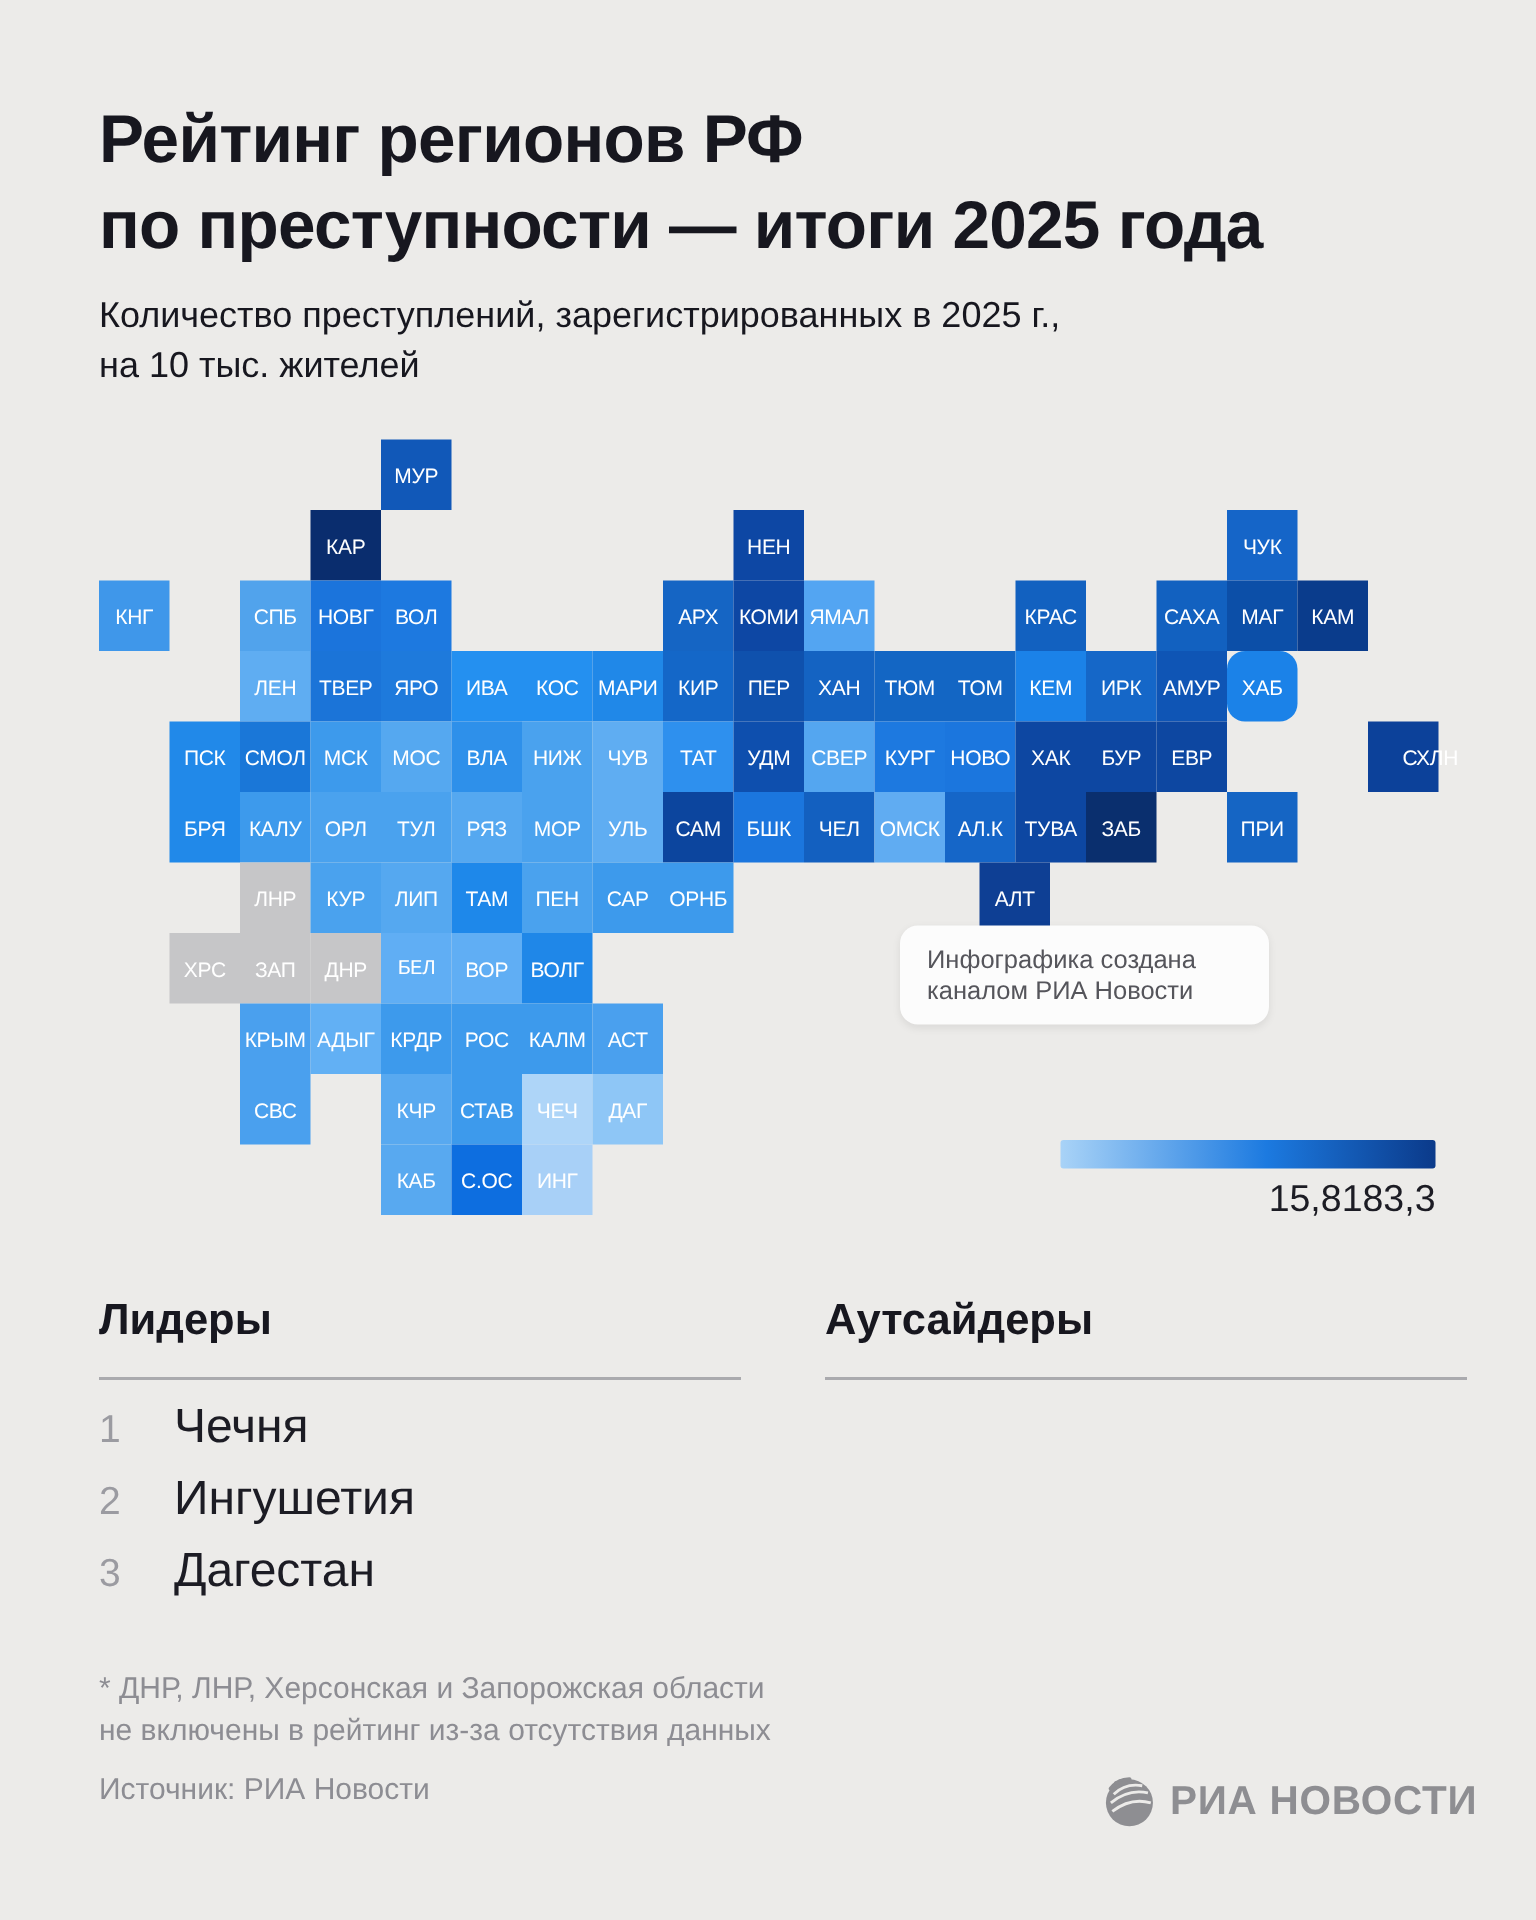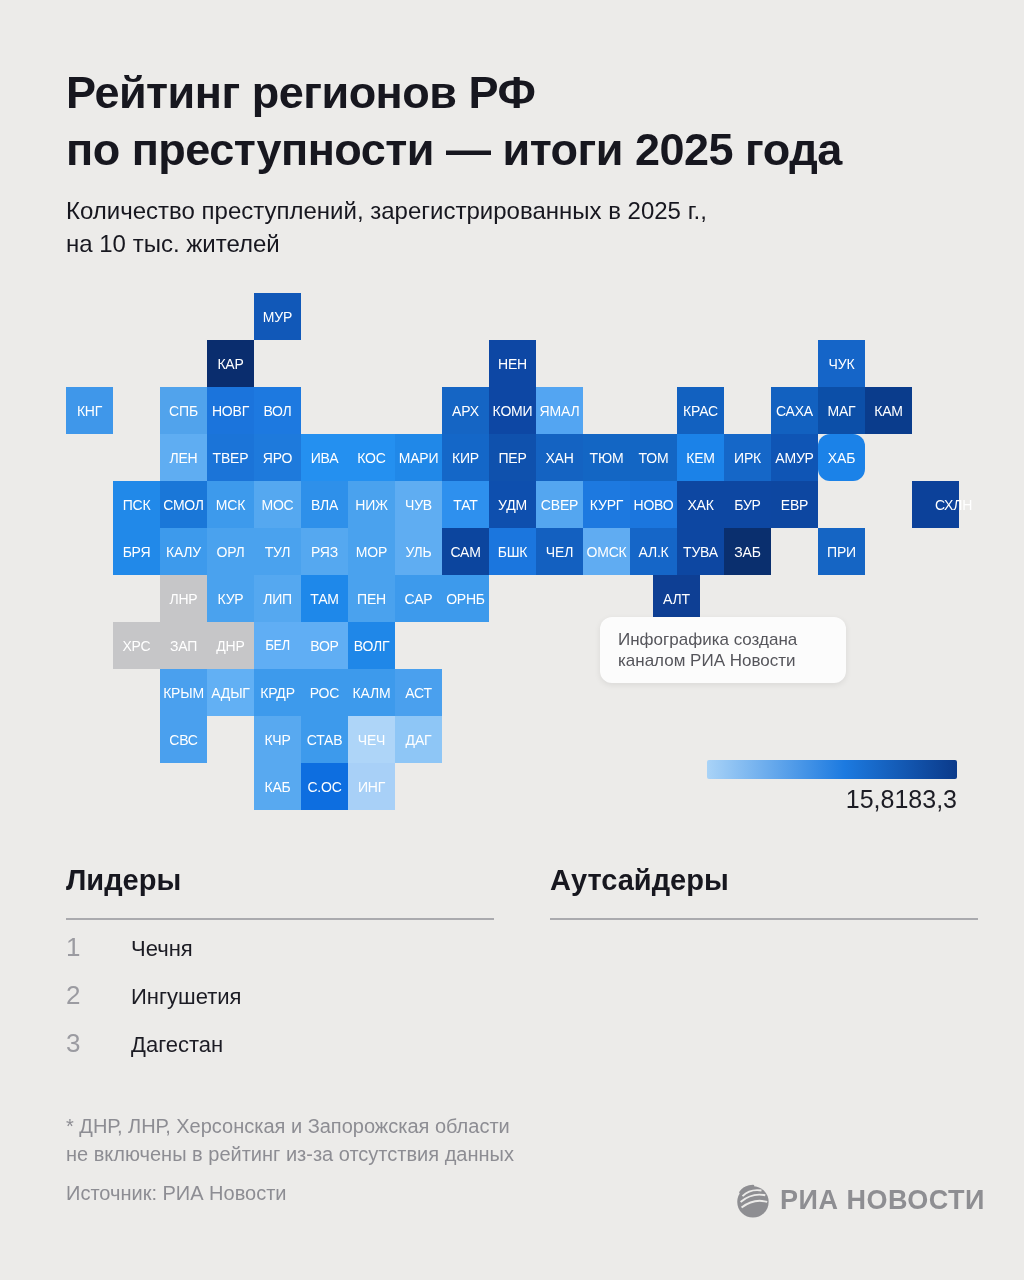--- a/index.html
+++ b/index.html
@@ -46,21 +46,21 @@
     display:flex;justify-content:flex-end;
     font-size:25px;color:#1c1c24;
   }
   
   .list-col{width:428px;}
   .list-title{font-size:29px;font-weight:700;color:#17171f;}
   .list-divider{height:2px;background:#aaaaae;margin-top:21px;}
   .list-items{margin-top:12px;}
   .list-row{display:flex;align-items:baseline;height:48px;}
   .list-rank{width:50px;flex:0 0 50px;font-size:26px;color:#9b9ba1;}
-  .list-name{font-size:22px;color:#1c1c24;margin-left:15px;}
+  .list-name{font-size:32px;color:#1c1c24;}
   .leaders-col{left:66px;top:864px;}
   .outsiders-col{left:550px;top:864px;}
   
   .footnote{
     left:66px;top:1112px;width:640px;
     font-size:20px;line-height:28px;color:#8d8d93;
   }
   .source{
     left:66px;top:1182px;width:400px;
     font-size:20px;color:#8d8d93;

